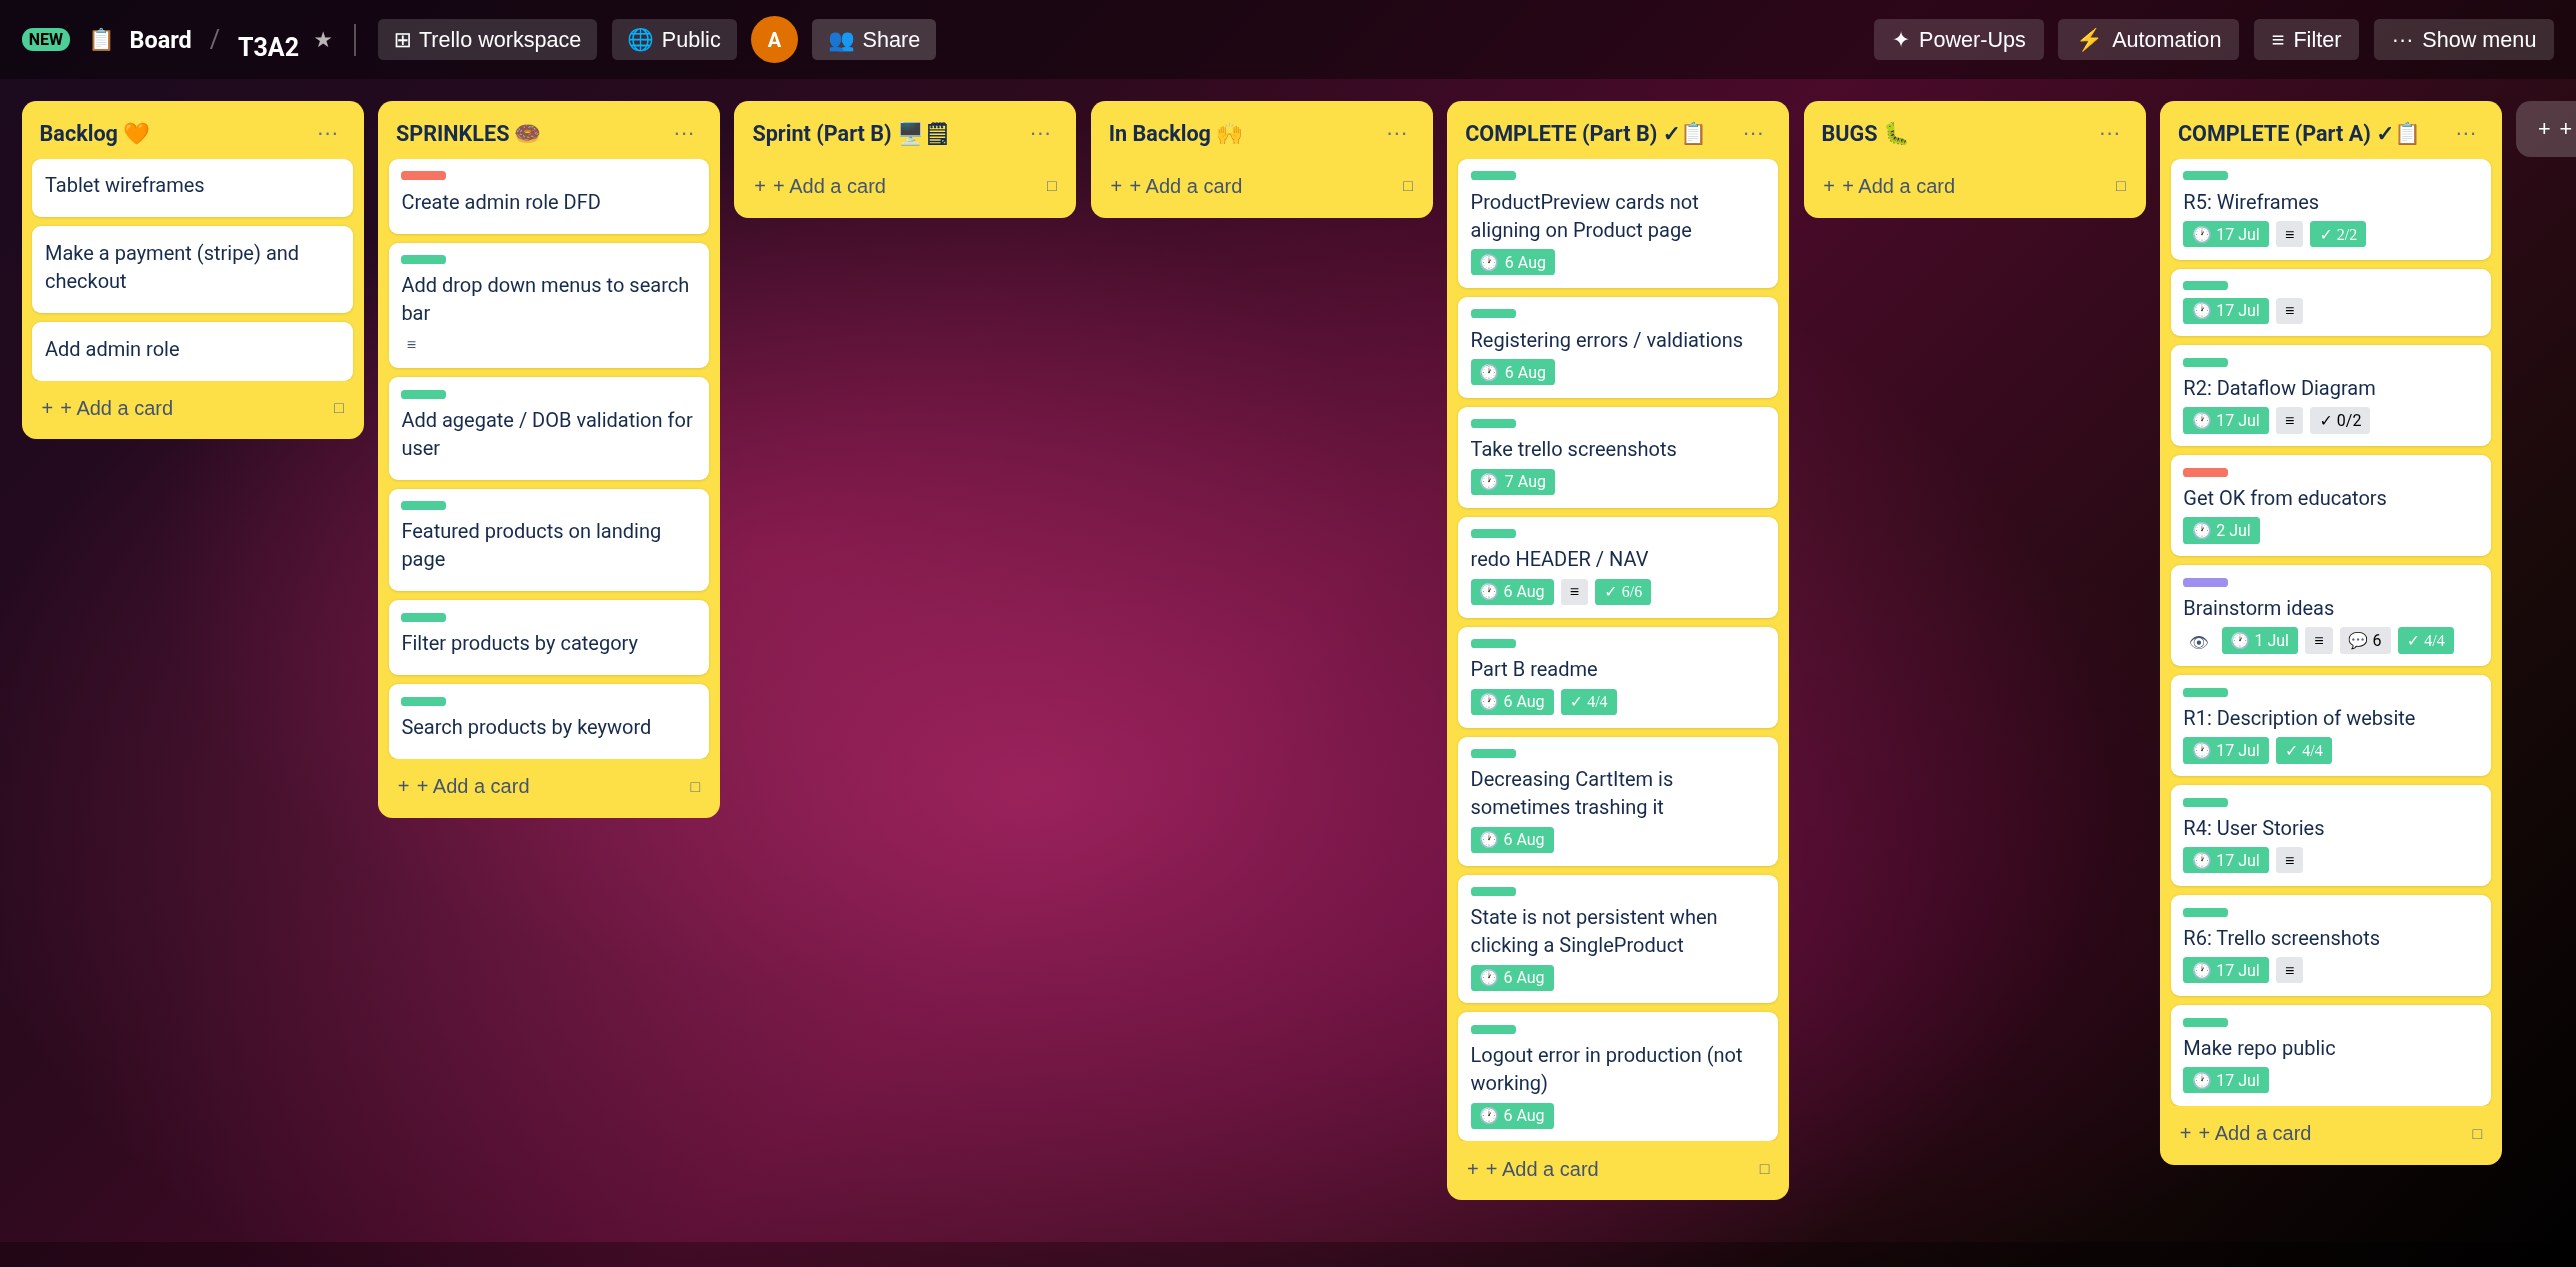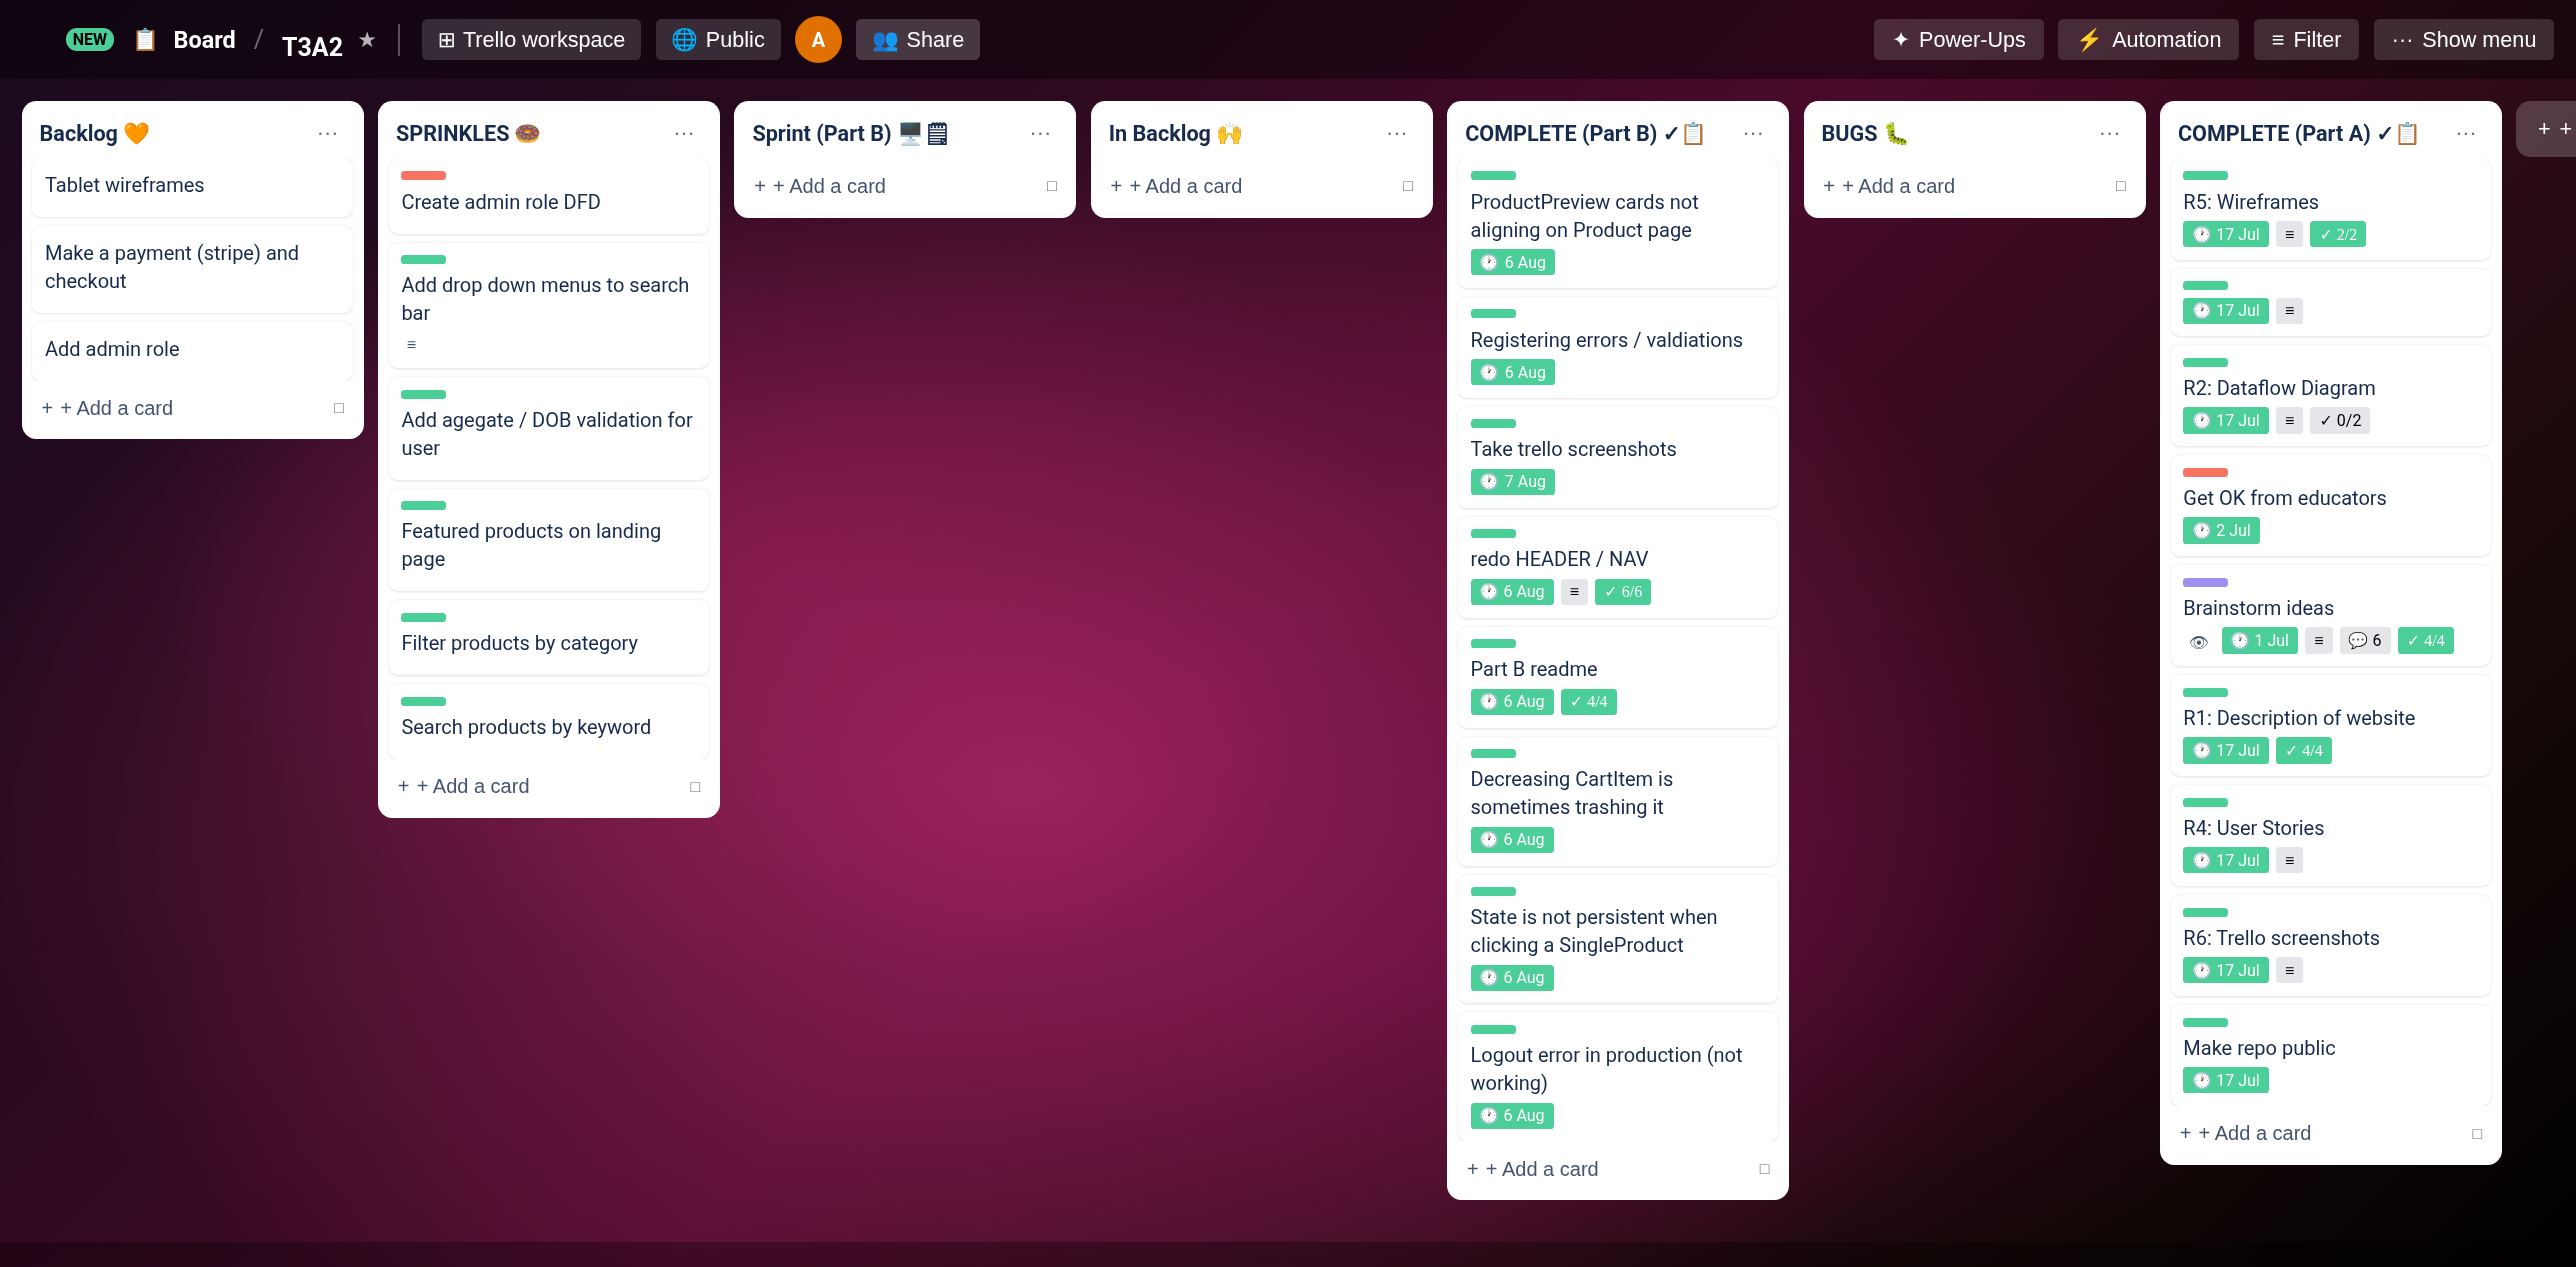--- a/index.html
+++ b/index.html
@@ -23,21 +23,20 @@
       position: relative;
       z-index: 10;
     }
     .badge-new {
       background: #4bce97;
       color: #000;
       font-size: 16px;
       font-weight: 700;
       padding: 1.8px 7.2px;
       border-radius: 11px;
-      margin-left: 44px;
     }
     .header-sep {
       color: rgba(255,255,255,0.4);
       font-size: 25px;
       margin: 0 3.6px;
     }
     .star-icon {
       color: rgba(255,255,255,0.7);
       font-size: 21.6px;
       cursor: pointer;
@@ -135,21 +134,21 @@
       display: flex;
       align-items: flex-start;
       padding: 21.6px 21.6px;
       gap: 14.4px;
       overflow-x: auto;
       z-index: 1;
     }
 
     
     .list {
-      background: #ffffff;
+      background: #fde047;
       border-radius: 14.4px;
       width: 342px;
       min-width: 342px;
       max-height: calc(100vh - 126px);
       display: flex;
       flex-direction: column;
       flex-shrink: 0;
     }
     .list-header {
       display: flex;

